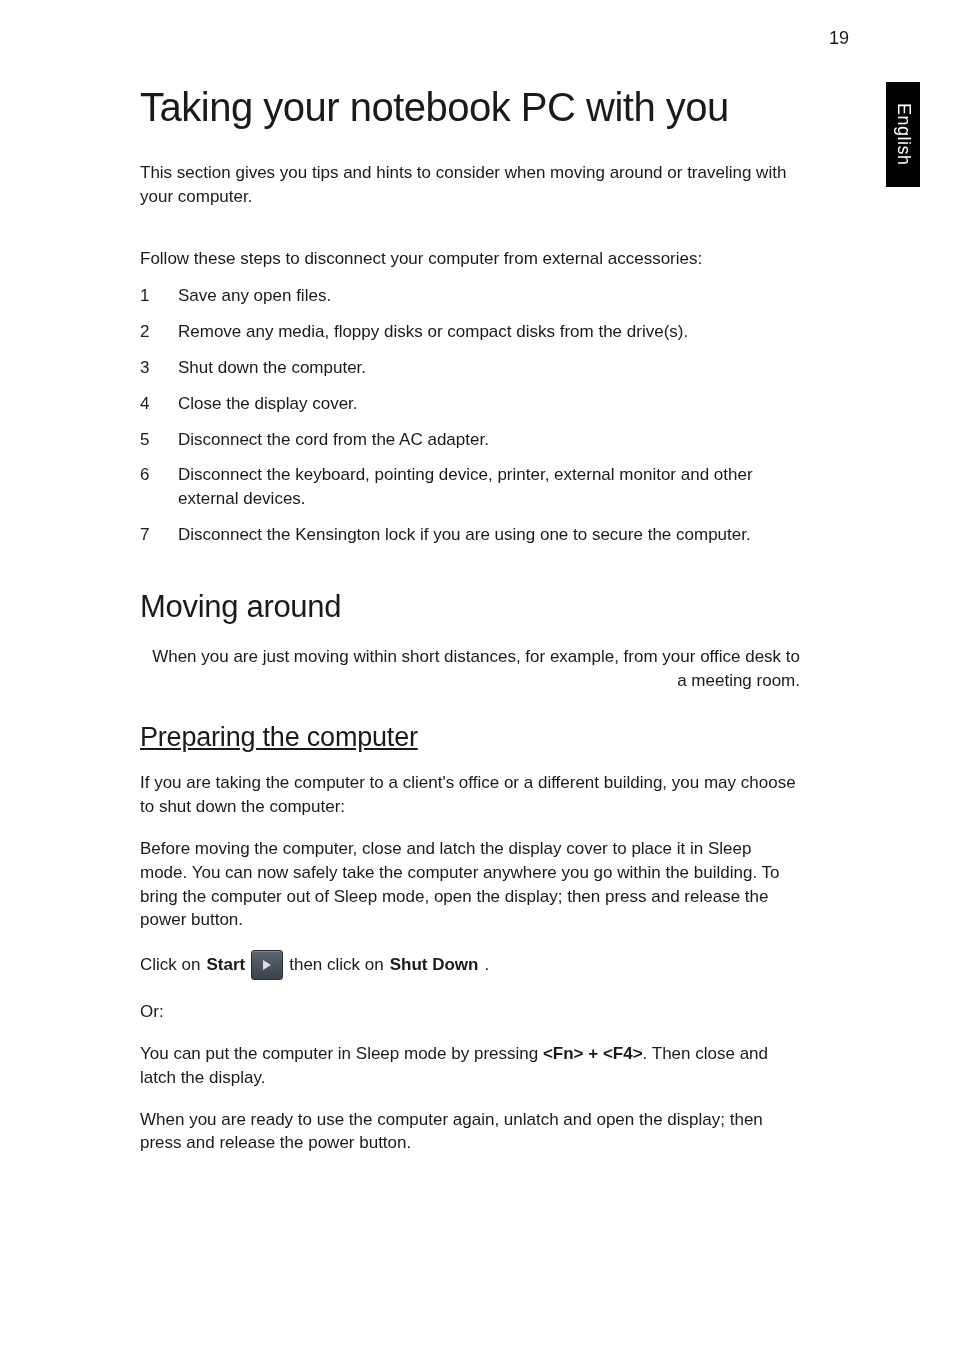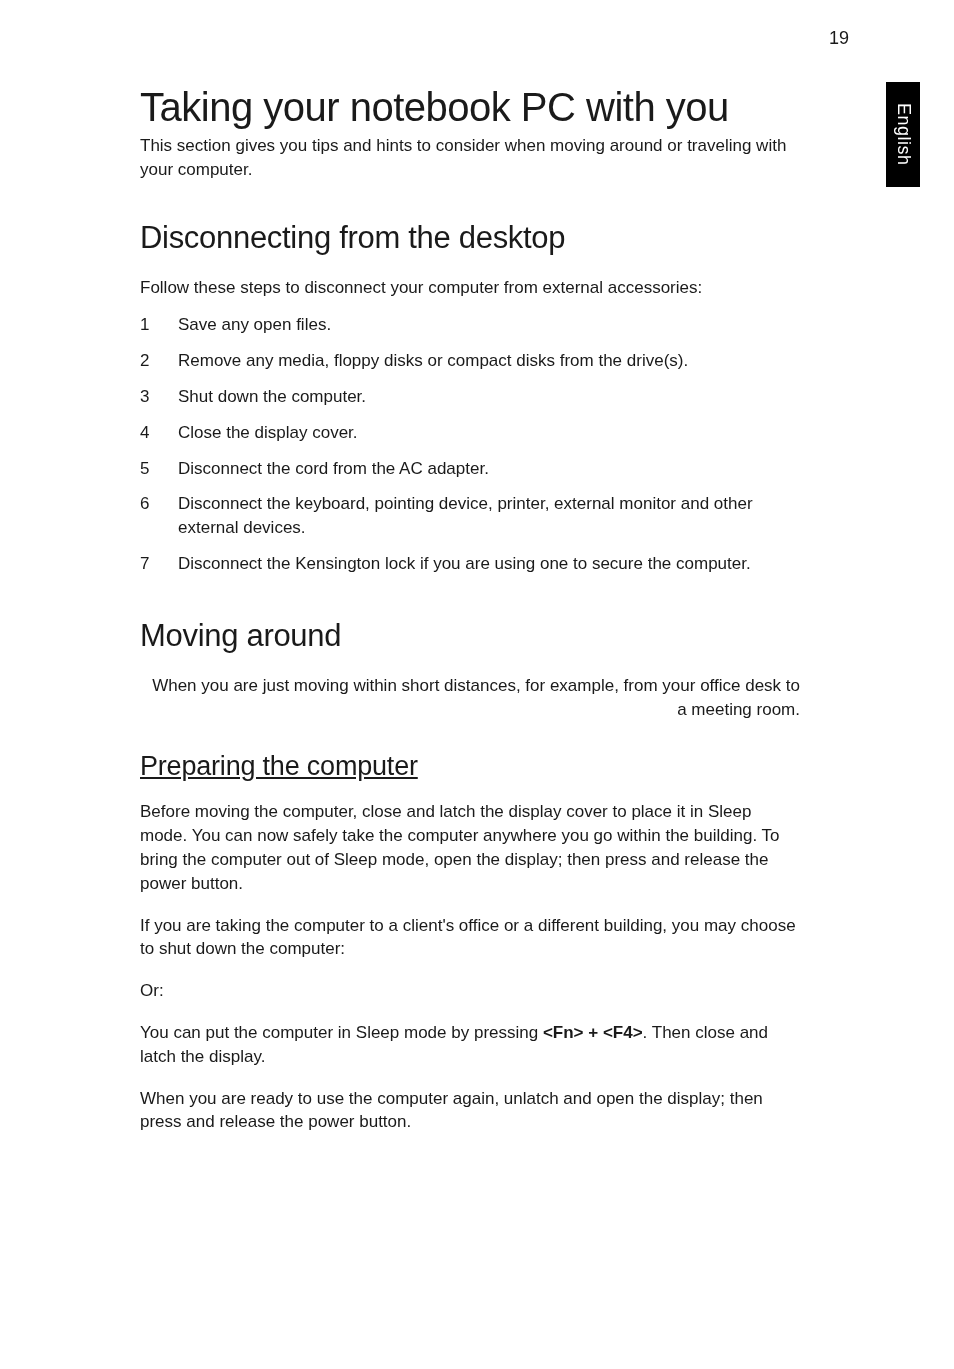--- a/index.html
+++ b/index.html
@@ -39,21 +39,21 @@
     }
     .content {
       position: absolute;
       left: 140px;
       top: 85px;
       width: 660px;
     }
     h1 {
       font-size: 40px;
       font-weight: normal;
-      margin-bottom: 4px;
+      margin-bottom: 31px;
       letter-spacing: -0.5px;
     }
     .intro-text {
       font-size: 17px;
       line-height: 1.4;
       margin-bottom: 38px;
     }
     h2 {
       font-size: 31px;
       font-weight: normal;
@@ -128,40 +128,51 @@
 <body>
 
 <div class="page-number">19</div>
 
 <div class="side-tab">English</div>
 
 <div class="content">
   <h1>Taking your notebook PC with you</h1>
   <p class="intro-text">This section gives you tips and hints to consider when moving around or traveling with your computer.</p>
 
-  <h2>Disconnecting from the desktop</h2>
   <p class="section-text">Follow these steps to disconnect your computer from external accessories:</p>
   <ol>
     <li>Save any open files.</li>
     <li>Remove any media, floppy disks or compact disks from the drive(s).</li>
     <li>Shut down the computer.</li>
     <li>Close the display cover.</li>
     <li>Disconnect the cord from the AC adapter.</li>
     <li>Disconnect the keyboard, pointing device, printer, external monitor and other external devices.</li>
     <li>Disconnect the Kensington lock if you are using one to secure the computer.</li>
   </ol>
 
   <div class="section2">
     <h2>Moving around</h2>
     <p class="section-text" style="margin-bottom:30px;text-align:right;">When you are just moving within short distances, for example, from your office desk to a meeting room.</p>
 
     <h3>Preparing the computer</h3>
+    <p class="para">If you are taking the computer to a client's office or a different building, you may choose to shut down the computer:</p>
     <p class="para">Before moving the computer, close and latch the display cover to place it in Sleep mode. You can now safely take the computer anywhere you go within the building. To bring the computer out of Sleep mode, open the display; then press and release the power button.</p>
-    <p class="para">If you are taking the computer to a client's office or a different building, you may choose to shut down the computer:</p>
 
+    <div class="start-line">
+      <span>Click on </span>
+      <span class="bold">Start</span>
+      <span class="start-icon">
+        <svg width="14" height="14" viewBox="0 0 14 14">
+          <polygon points="3,2 11,7 3,12" fill="#d8dde2"></polygon>
+        </svg>
+      </span>
+      <span> then click on </span>
+      <span class="bold">Shut Down</span>
+        <span>.</span>
+    </div>
 
     <p class="para">Or:</p>
 
     <p class="para">
       <span>You can put the computer in Sleep mode by pressing </span><span class="bold">&lt;Fn&gt; + &lt;F4&gt;</span><span>. Then close and latch the display.</span>
     </p>
 
     <p class="para">When you are ready to use the computer again, unlatch and open the display; then press and release the power button.</p>
   </div>
 </div>

